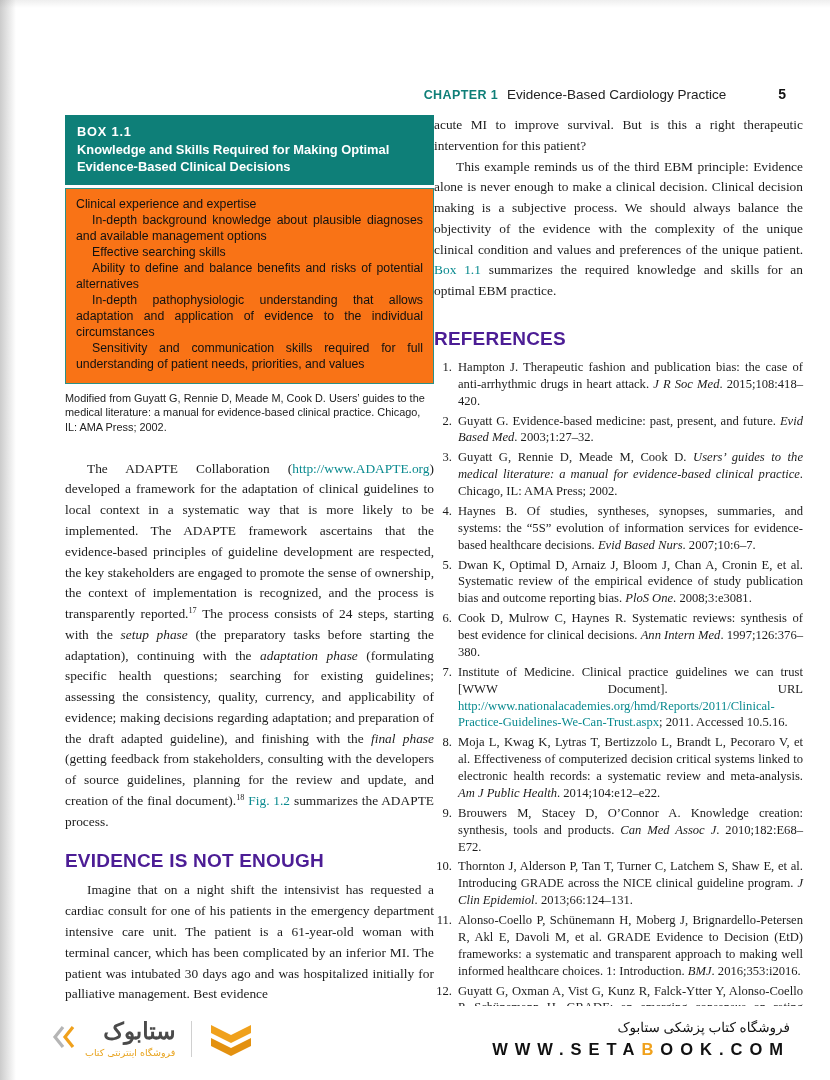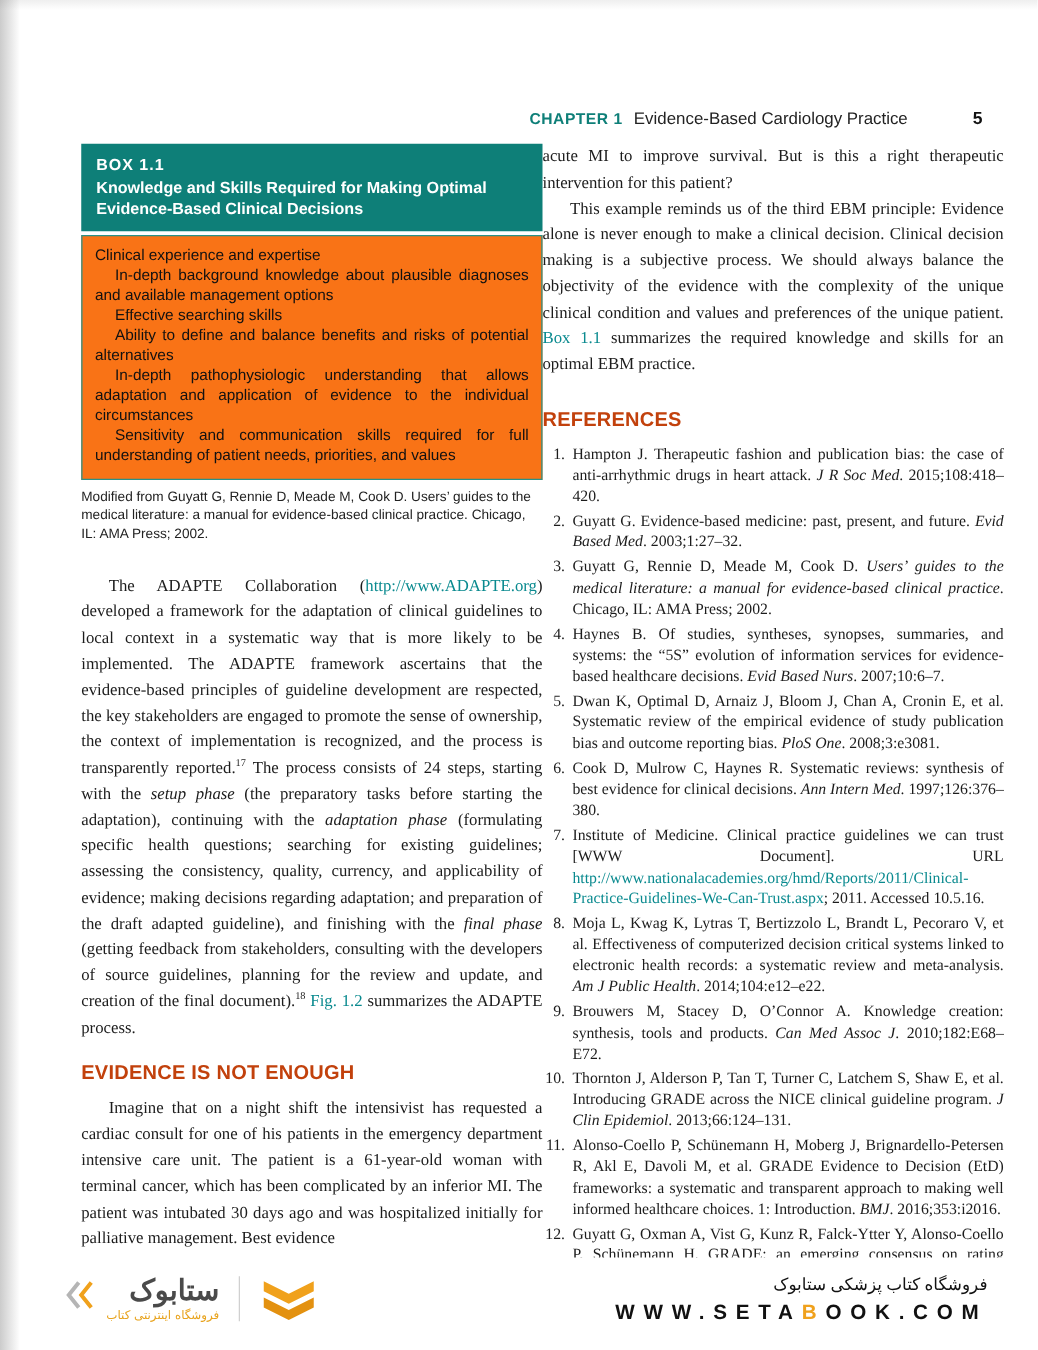--- a/index.html
+++ b/index.html
@@ -35,45 +35,45 @@
   .box-item{margin:0;font-family:"Liberation Sans",sans-serif;font-size:12.3px;line-height:1.3;
     text-indent:16px;color:#111;text-align:justify;}
   .box-item:first-child{text-indent:0;}
 
   .caption{font-family:"Liberation Sans",sans-serif;font-size:10.9px;line-height:1.34;color:#222;margin:7px 0 0 0;}
 
   
   .body-para{font-size:13.4px;line-height:1.55;text-align:justify;margin:0;}
   .indent{text-indent:22px;}
   .mt-big{margin-top:24px;}
-  .section-heading{font-family:"Liberation Sans",sans-serif;color:#c2410c;font-size:16px;
+  .section-heading{font-family:"Liberation Sans",sans-serif;color:#4c1d95;font-size:19px;
     font-weight:bold;margin:18px 0 8px;letter-spacing:.2px;}
   .refs-heading{margin-top:26px;margin-bottom:9px;}
 
   
   .ref{position:relative;padding-left:24px;font-size:12.6px;line-height:1.34;text-align:justify;margin-bottom:3px;}
   .ref-num{position:absolute;left:0;top:0;width:18px;text-align:right;}
 
   
   .rt-link{color:#0a8a8f;}
   .rt-i{font-style:italic;}
   .rt-sup{vertical-align:super;font-size:.62em;line-height:0;}
   .rt-orange{color:#f0a11c;}
 
   
   .page-footer{position:absolute;left:0;right:0;bottom:0;height:66px;display:flex;align-items:center;
     padding:0 40px 8px 52px;background:#fff;z-index:4;}
   .footer-left{display:flex;align-items:center;gap:9px;}
   .logo-text{display:flex;flex-direction:column;align-items:flex-end;}
-  .logo-name{font-family:Liberation Sans, sans-serif;font-size:23px;font-weight:bold;color:#4a4a4a;line-height:1.05;}
+  .logo-name{font-family:Liberation Serif, serif;font-size:23px;font-weight:bold;color:#4a4a4a;line-height:1.05;}
   .logo-tagline{font-family:"DejaVu Sans",sans-serif;font-size:9.5px;color:#e8a31d;margin-top:2px;}
   .footer-divider{width:1px;height:36px;background:#d0d0d0;margin:0 16px;}
   .footer-mark{display:flex;align-items:center;}
   .footer-right{margin-left:auto;text-align:right;}
-  .footer-fa{font-family:Liberation Serif, serif;font-size:13.5px;color:#111;margin-bottom:5px;}
+  .footer-fa{font-family:Liberation Sans, sans-serif;font-size:13.5px;color:#111;margin-bottom:5px;}
   .footer-url{font-family:"Liberation Sans",sans-serif;font-weight:bold;font-size:16.5px;
     letter-spacing:7px;color:#111;cursor:pointer;}
 </style>
 </head>
 <body>
 
 <div class="page">
   <div class="edge-shade"></div>
   <div class="top-shade"></div>
 

